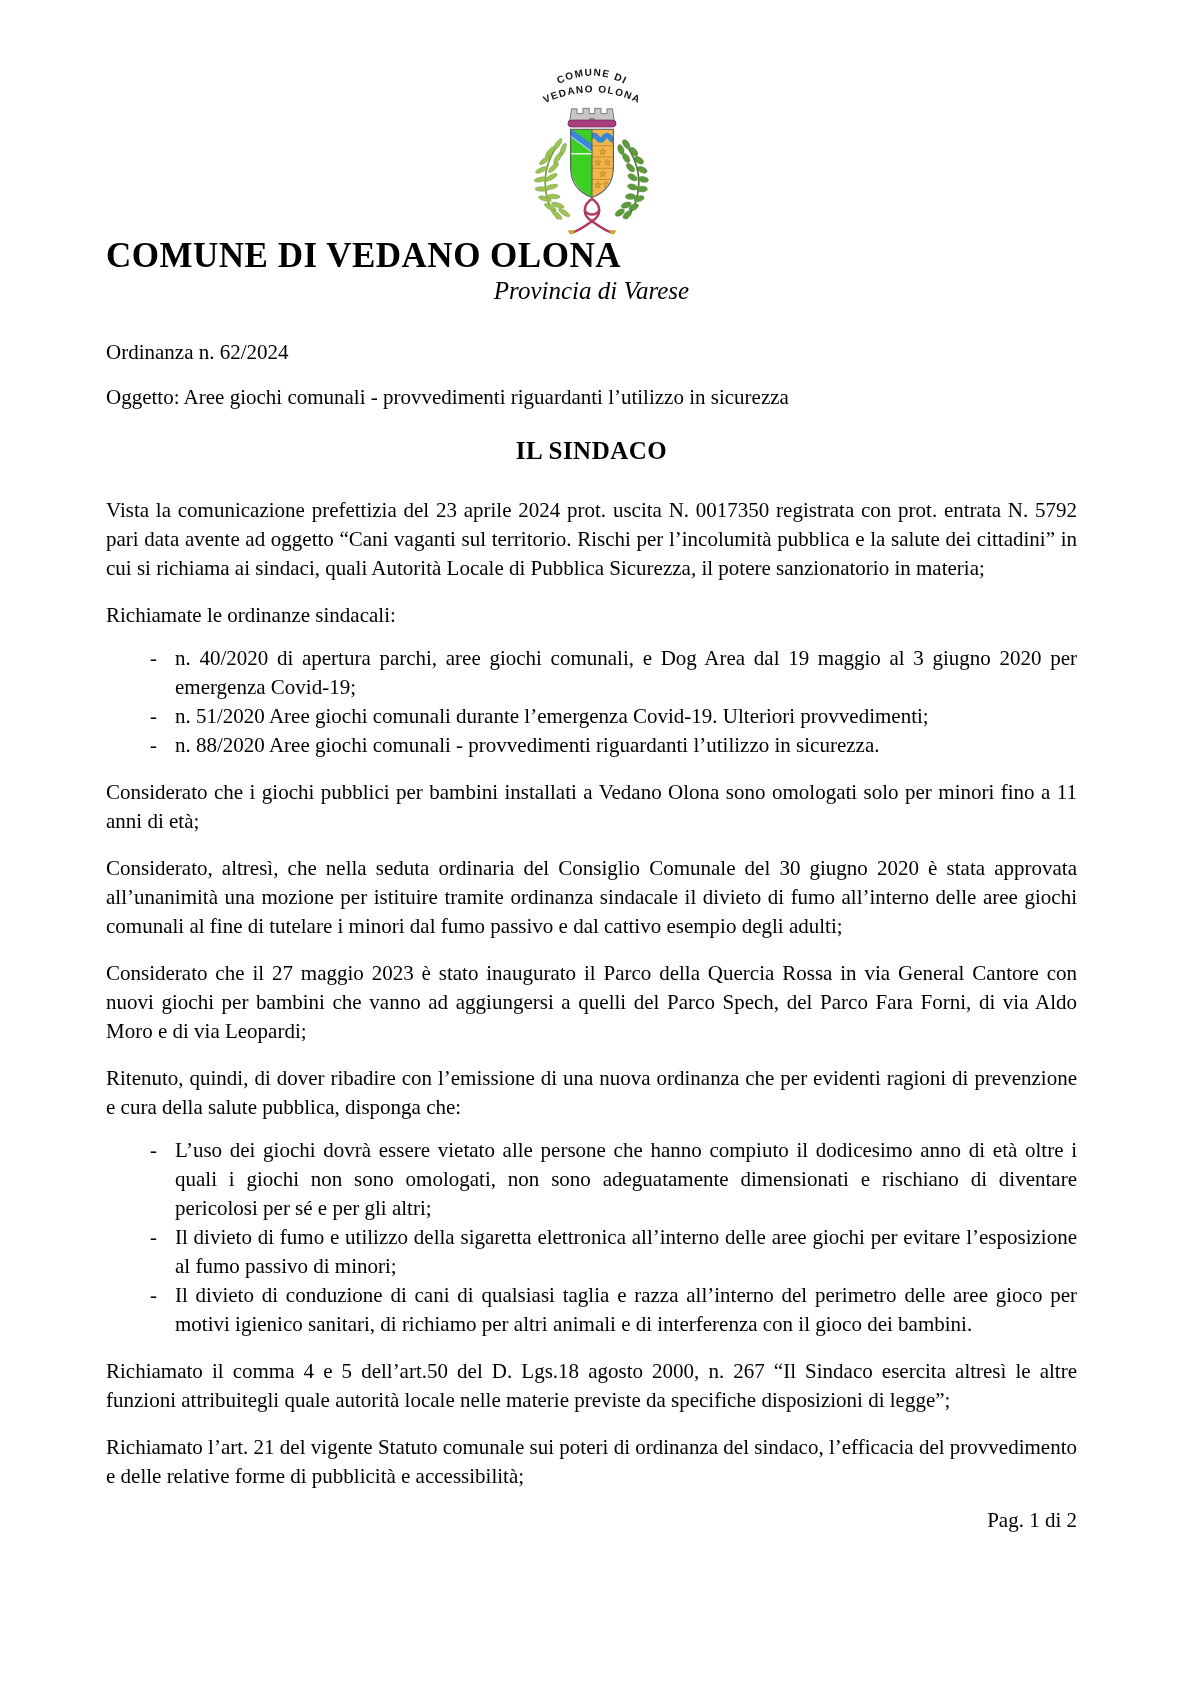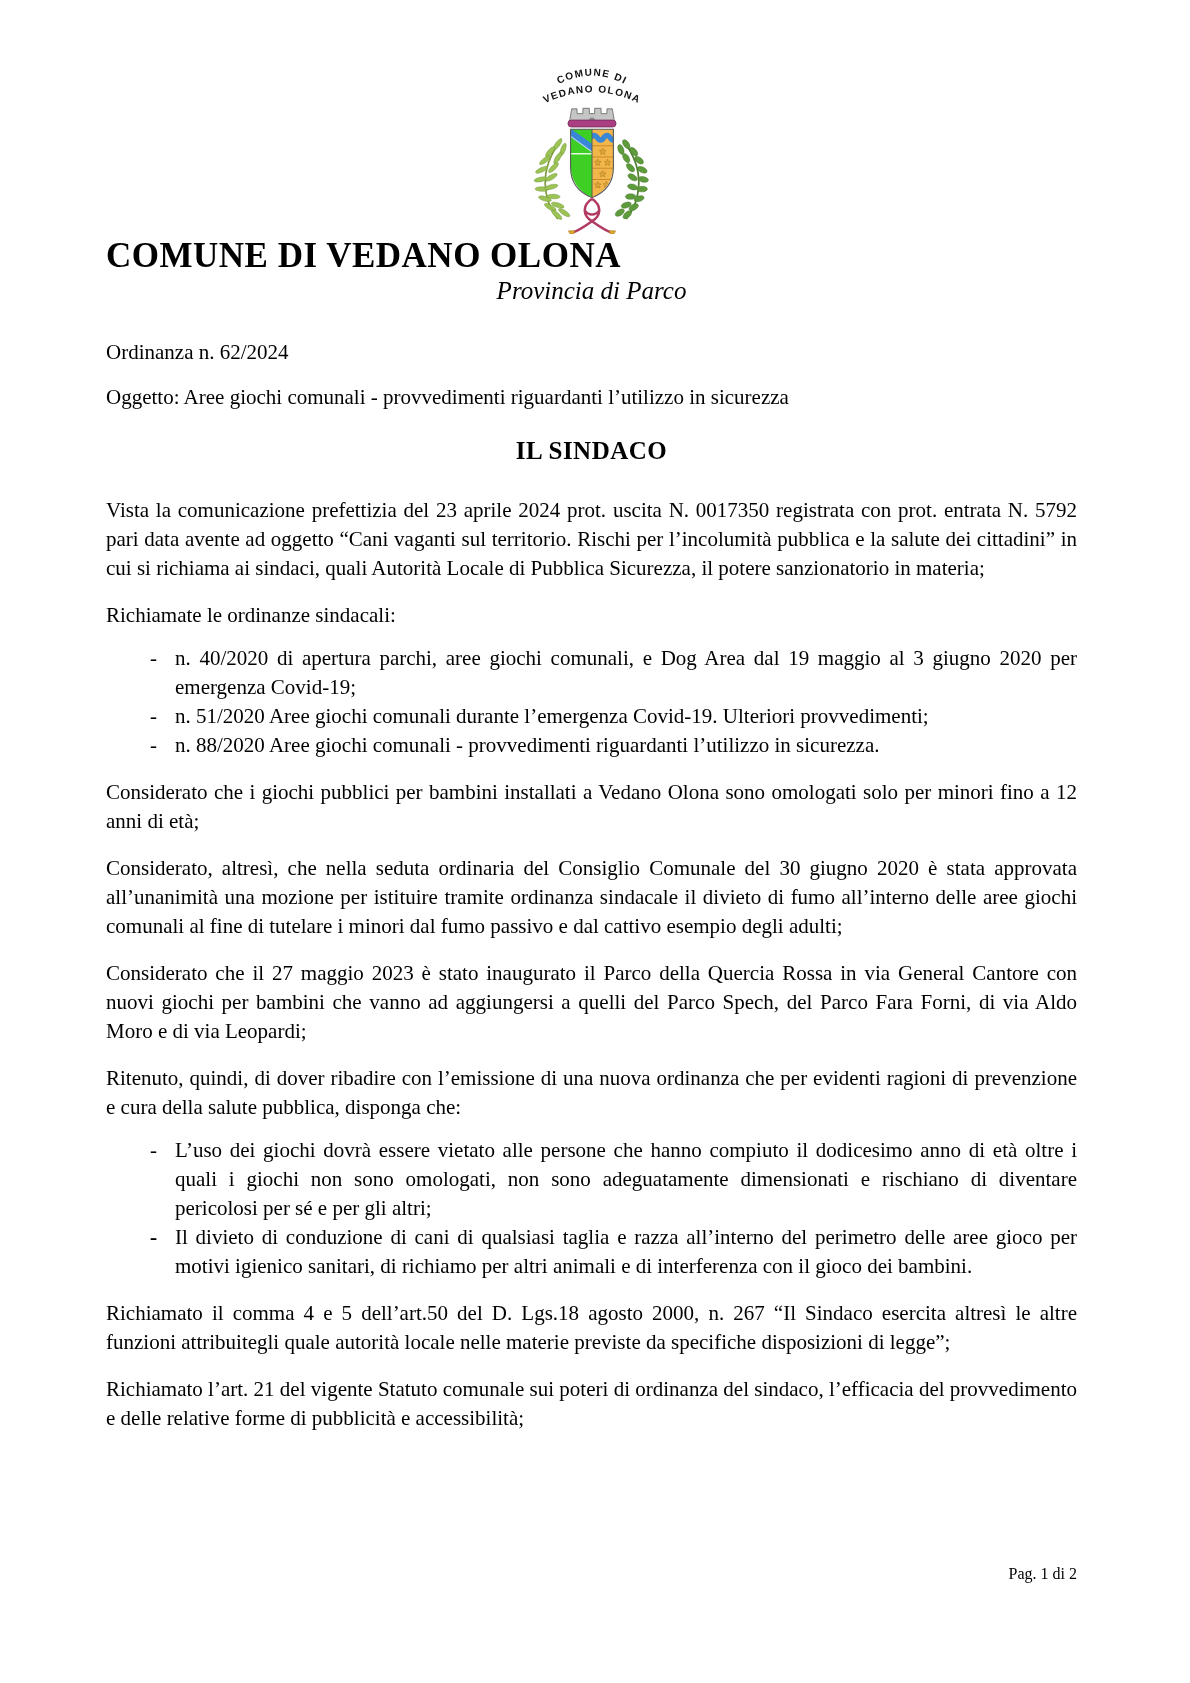--- a/index.html
+++ b/index.html
@@ -73,23 +73,23 @@
     line-height:29px;
     text-align:justify;
   }
   .dash-list .li .dash {
     position:absolute;
     left:44px; top:0;
   }
 
   .page-footer {
     position:absolute;
-    top:1561px;
+    top:1507px;
     right:113px;
-    font-size:16px;
+    font-size:21px;
     line-height:26px;
   }
 </style>
 </head>
 <body>
 
 <div class="page">
   <div class="content">
 
     <div class="crest-wrap">
@@ -199,50 +199,50 @@
           <path d="M63,150 C67,155 73,155 77,150"></path>
         </g>
         <g stroke="#a97a1e" stroke-width="0.5" fill="#d9a62b">
           <path d="M48,169 L54,169 L51,176 Z"></path>
           <path d="M86,169 L92,169 L89,176 Z"></path>
         </g>
       </svg>
     </div>
 
     <h1 class="doc-title">COMUNE DI VEDANO OLONA</h1>
-    <div class="doc-subtitle">Provincia di Parco</div>
+    <div class="doc-subtitle">Provincia di Varese</div>
 
     <p class="meta-ord">Ordinanza n. 62/2024</p>
 
     <p class="meta-subject"><span>Oggetto:</span> <b>Aree giochi comunali - provvedimenti riguardanti l’utilizzo in sicurezza</b></p>
 
     <h2 class="doc-heading">IL SINDACO</h2>
 
     <p class="para first">Vista la comunicazione prefettizia del 23 aprile 2024 prot. uscita N. 0017350 registrata con prot. entrata N. 5792 pari data avente ad oggetto “Cani vaganti sul territorio. Rischi per l’incolumità pubblica e la salute dei cittadini” in cui si richiama ai sindaci, quali Autorità Locale di Pubblica Sicurezza, il potere sanzionatorio in materia;</p>
 
     <p class="para">Richiamate le ordinanze sindacali:</p>
 
     <div class="dash-list">
       <div class="li"><span class="dash">-</span><span>n. 40/2020 di apertura parchi, aree giochi comunali, e Dog Area dal 19 maggio al 3 giugno 2020 per emergenza Covid-19;</span></div>
       <div class="li"><span class="dash">-</span><span>n. 51/2020 Aree giochi comunali durante l’emergenza Covid-19. Ulteriori provvedimenti;</span></div>
       <div class="li"><span class="dash">-</span><span>n. 88/2020 Aree giochi comunali - provvedimenti riguardanti l’utilizzo in sicurezza.</span></div>
     </div>
 
 
-    <p class="para">Considerato che i giochi pubblici per bambini installati a Vedano Olona sono omologati solo per minori fino a 12 anni di età;</p>
+    <p class="para">Considerato che i giochi pubblici per bambini installati a Vedano Olona sono omologati solo per minori fino a 11 anni di età;</p>
 
     <p class="para">Considerato, altresì, che nella seduta ordinaria del Consiglio Comunale del 30 giugno 2020 è stata approvata all’unanimità una mozione per istituire tramite ordinanza sindacale il divieto di fumo all’interno delle aree giochi comunali al fine di tutelare i minori dal fumo passivo e dal cattivo esempio degli adulti;</p>
 
     <p class="para">Considerato che il 27 maggio 2023 è stato inaugurato il Parco della Quercia Rossa in via General Cantore con nuovi giochi per bambini che vanno ad aggiungersi a quelli del Parco Spech, del Parco Fara Forni, di via Aldo Moro e di via Leopardi;</p>
 
     <p class="para">Ritenuto, quindi, di dover ribadire con l’emissione di una nuova ordinanza che per evidenti ragioni di prevenzione e cura della salute pubblica, disponga che:</p>
 
     <div class="dash-list">
       <div class="li"><span class="dash">-</span><span>L’uso dei giochi dovrà essere vietato alle persone che hanno compiuto il dodicesimo anno di età oltre i quali i giochi non sono omologati, non sono adeguatamente dimensionati e rischiano di diventare pericolosi per sé e per gli altri;</span></div>
-      <div class="li"><span class="dash">-</span></div>
+      <div class="li"><span class="dash">-</span><span>Il divieto di fumo e utilizzo della sigaretta elettronica all’interno delle aree giochi per evitare l’esposizione al fumo passivo di minori;</span></div>
       <div class="li"><span class="dash">-</span><span>Il divieto di conduzione di cani di qualsiasi taglia e razza all’interno del perimetro delle aree gioco per motivi igienico sanitari, di richiamo per altri animali e di interferenza con il gioco dei bambini.</span></div>
     </div>
 
     <p class="para">Richiamato il comma 4 e 5 dell’art.50 del D. Lgs.18 agosto 2000, n. 267 “Il Sindaco esercita altresì le altre funzioni attribuitegli quale autorità locale nelle materie previste da specifiche disposizioni di legge”;</p>
 
     <p class="para">Richiamato l’art. 21 del vigente Statuto comunale sui poteri di ordinanza del sindaco, l’efficacia del provvedimento e delle relative forme di pubblicità e accessibilità;</p>
 
   </div>
 
   <div class="page-footer">Pag. 1 di 2</div>

